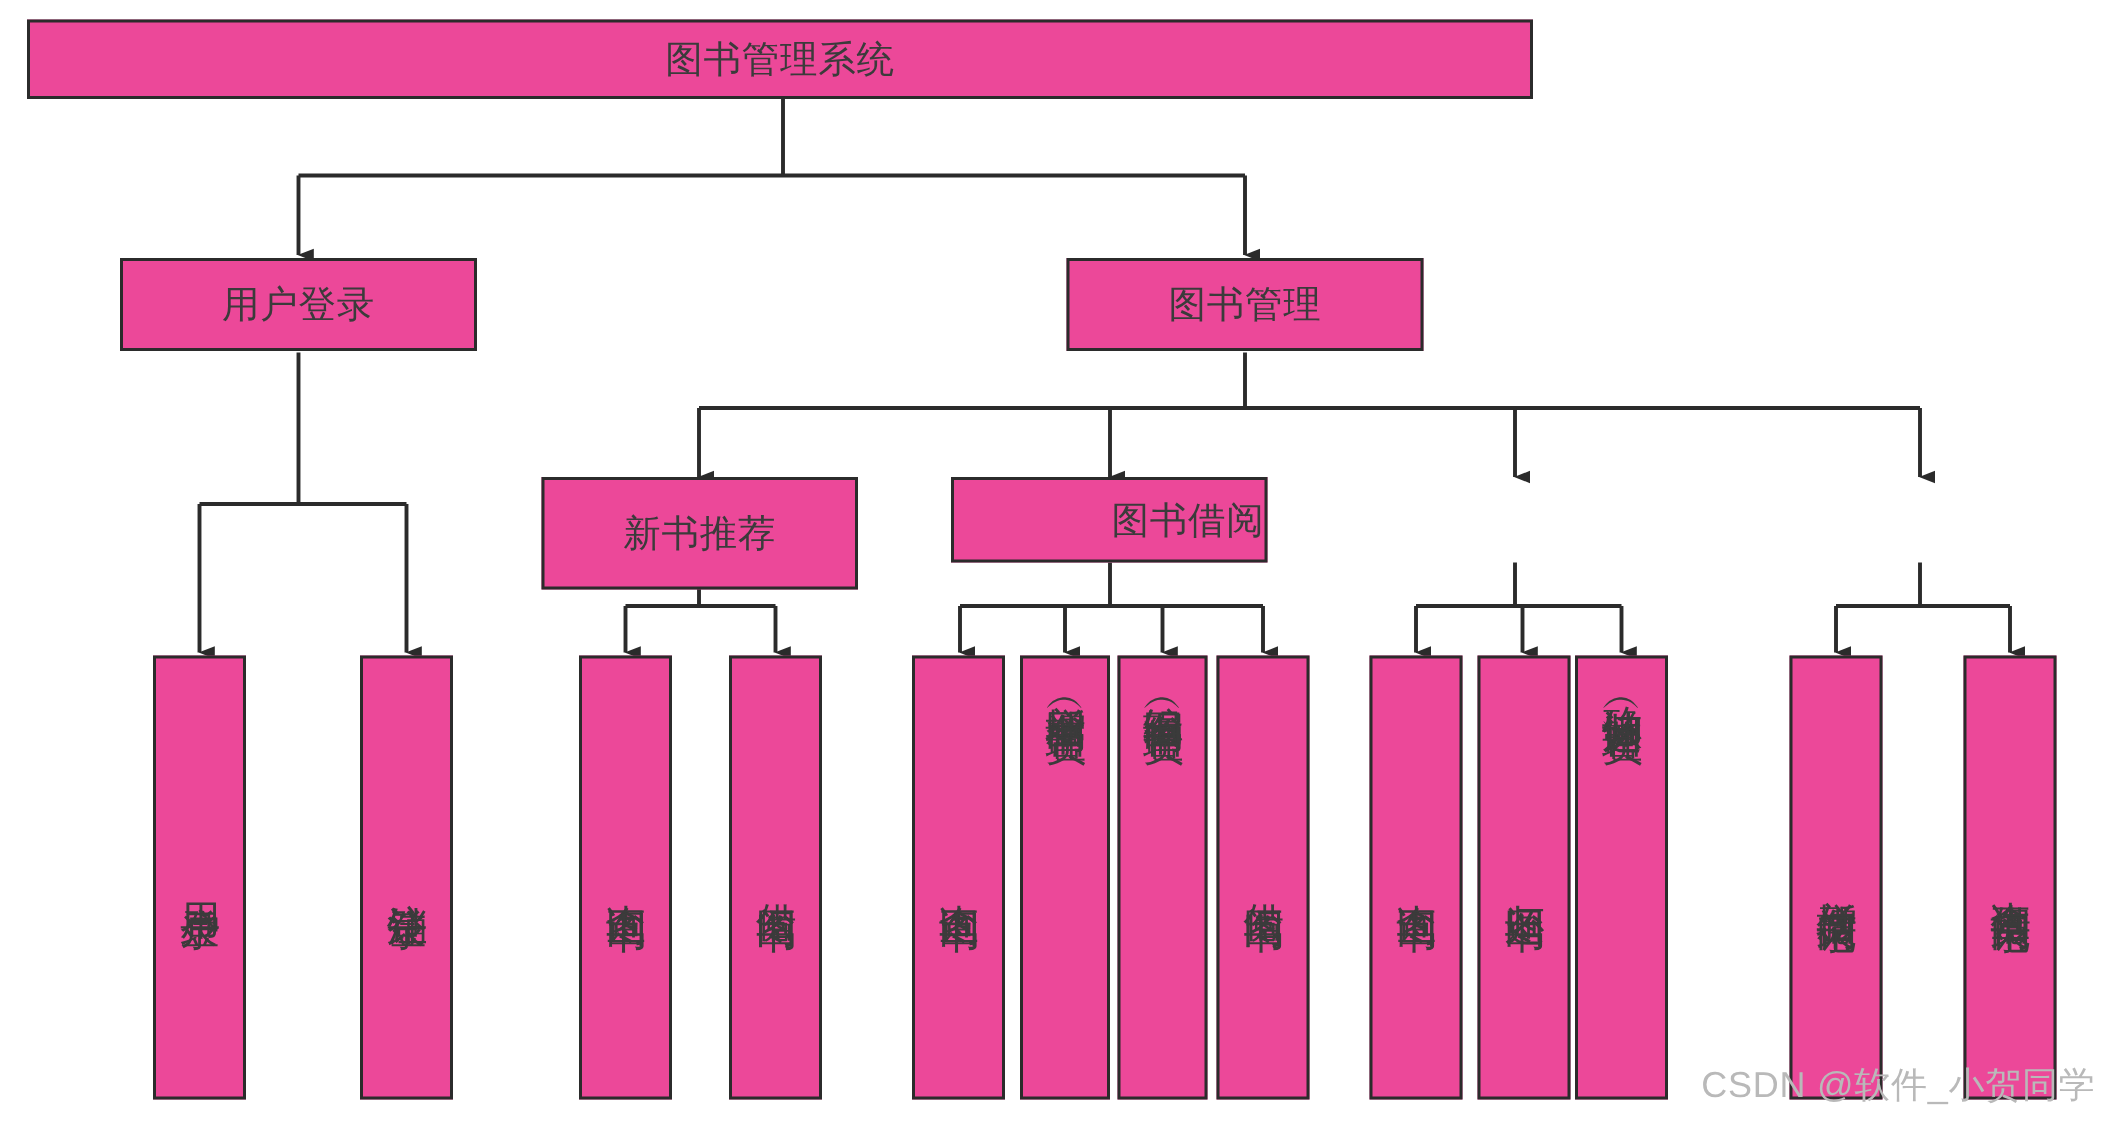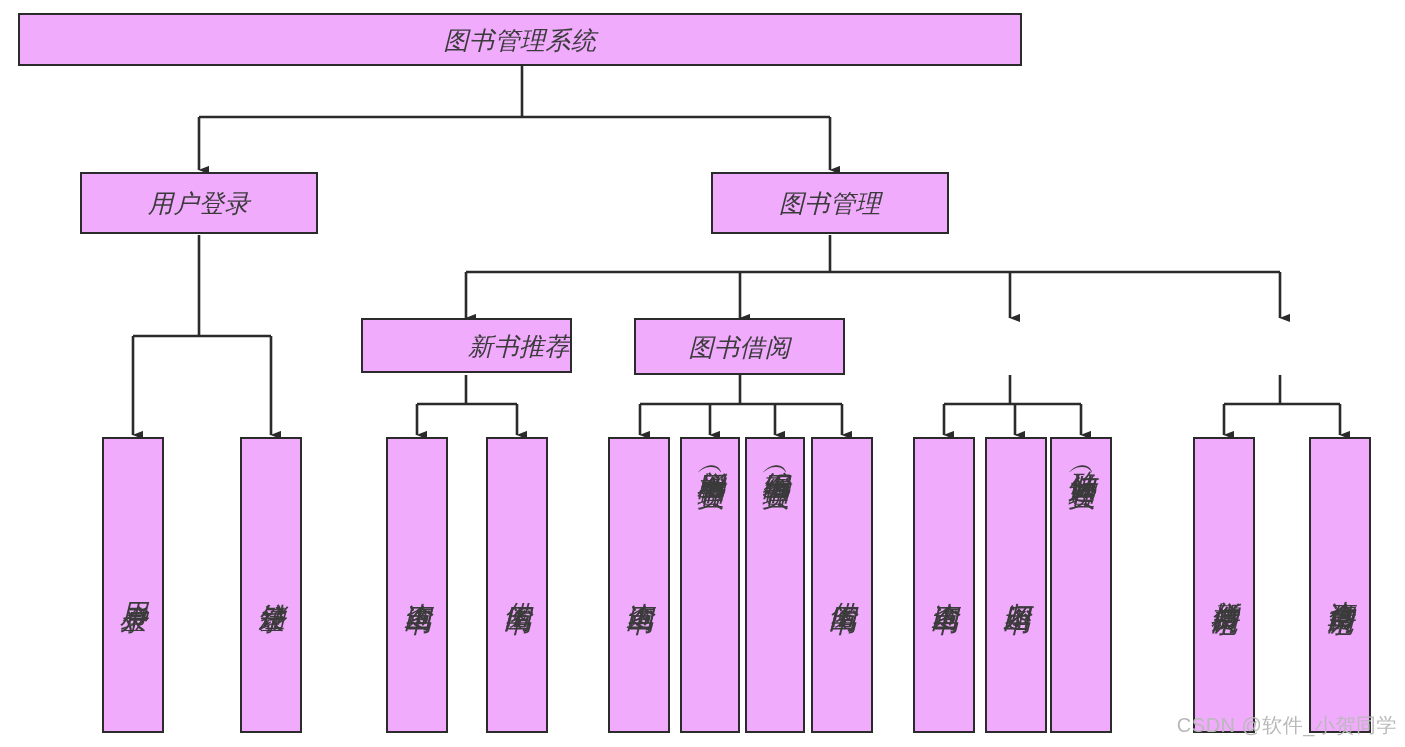--- a/index.html
+++ b/index.html
@@ -23,27 +23,26 @@
     position: absolute;
     left: 0;
     top: 0;
     width: 1405px;
     height: 747px;
     pointer-events: none;
   }
   .node {
     position: absolute;
     box-sizing: border-box;
-    background: #f0abfc;
+    background: #ec4899;
     border: 2.4px solid #2b2b2b;
     display: flex;
     align-items: center;
     justify-content: center;
     overflow: hidden;
-    font-style: italic;
   }
   .node-label {
     color: #3b3b3b;
     text-align: center;
     line-height: 1.12;
     white-space: pre;
     letter-spacing: 0.5px;
   }
   .node.horizontal .node-label {
     font-size: 25px;
@@ -66,21 +65,21 @@
     white-space: nowrap;
   }
   .node.vertical.centered {
     align-items: center;
     padding-top: 0;
   }
   #watermark {
     position: absolute;
     right: 8px;
     bottom: 8px;
-    font-size: 20px;
+    font-size: 24px;
     color: #b9b9b9;
     letter-spacing: 0.5px;
     white-space: nowrap;
     user-select: none;
   }
 </style>
 </head>
 <body>
 
 <div id="diagram-root">
@@ -142,25 +141,25 @@
   </div>
 
   <div class="node horizontal" style="left:80px; top:172px; width:238px; height:62px;">
     <span class="node-label">用户登录</span>
   </div>
 
   <div class="node horizontal" style="left:711px; top:172px; width:238px; height:62px;">
     <span class="node-label">图书管理</span>
   </div>
 
-  <div class="node horizontal" style="left:361px; top:318px; width:211px; height:55px;justify-content:flex-end;">
+  <div class="node horizontal" style="left:361px; top:318px; width:211px; height:75px;">
     <span class="node-label">新书推荐</span>
   </div>
 
-  <div class="node horizontal" style="left:634px; top:318px; width:211px; height:57px;">
+  <div class="node horizontal" style="left:634px; top:318px; width:211px; height:57px;justify-content:flex-end;">
     <span class="node-label">图书借阅</span>
   </div>
 
 
 
   <div class="node vertical centered" style="left:102px; top:437px; width:62px; height:296px;">
     <span class="node-label">用户登录</span>
   </div>
 
   <div class="node vertical centered" style="left:240px; top:437px; width:62px; height:296px;">

